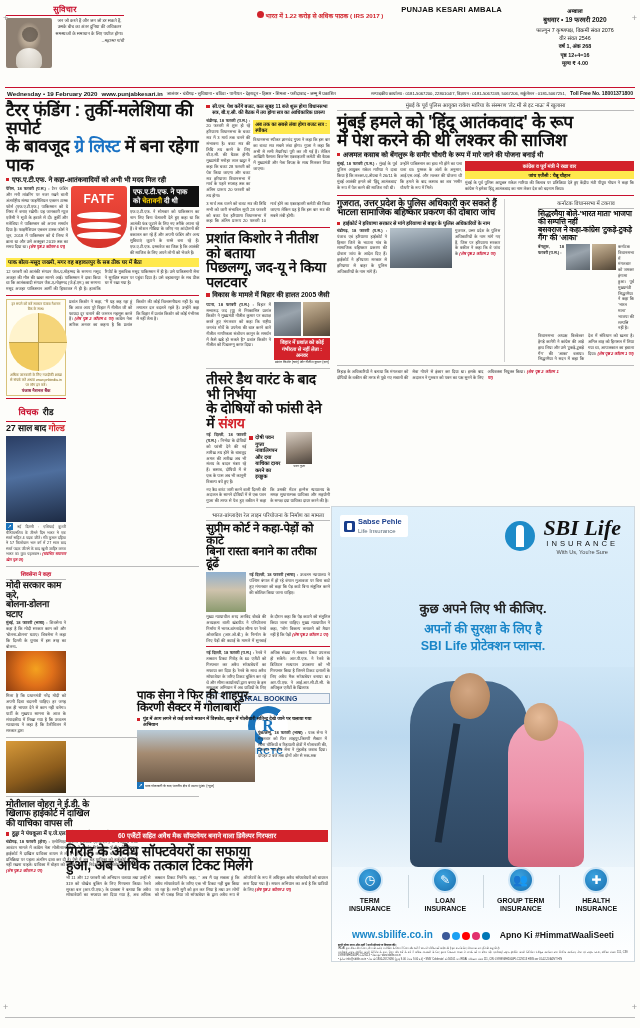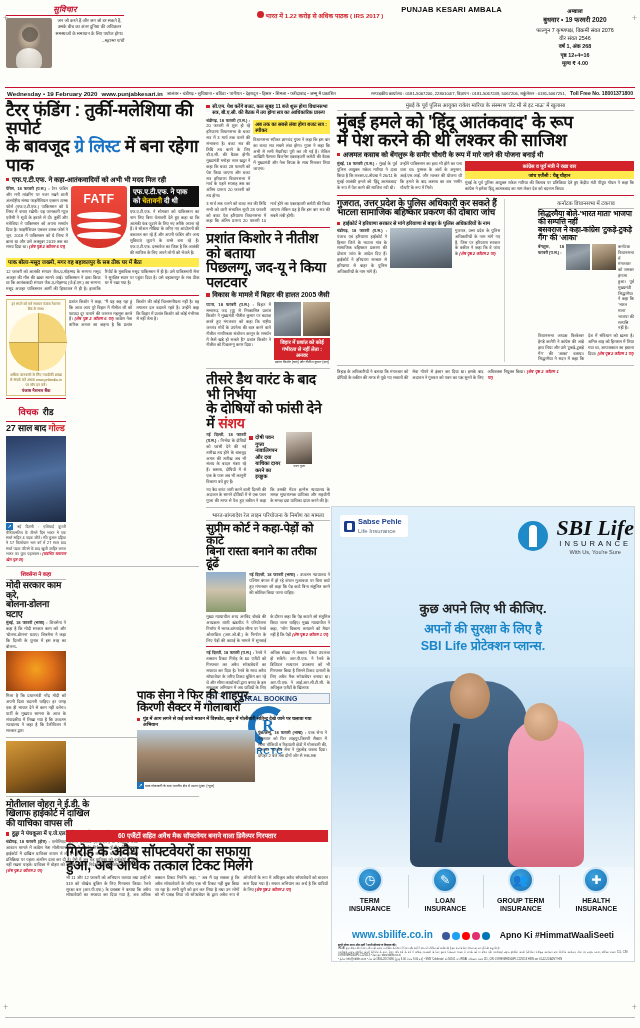--- a/index.html
+++ b/index.html
@@ -16,21 +16,20 @@
   
   .cropmark { position:absolute; color:#999; font-size:9px; line-height:1; }
 
   
   .masthead { position:relative; height:86px; padding:3px 6px 0 6px; display:flex; }
   .suvichar { width:118px; text-align:center; }
   .suvichar-title {
     color:#c8102e; font-size:8px; font-weight:bold;
     border-bottom:1.2px solid #c8102e; padding-bottom:1px; margin-bottom:2px;
     letter-spacing:.3px;
-    font-style:italic;
   }
   .suvichar-body { display:flex; gap:3px; align-items:flex-start; }
   .gandhi {
     width:46px; height:50px; border-radius:2px; flex:none;
     background:
       radial-gradient(ellipse 12px 15px at 50% 38%, #cdbfae 0%, #b8a894 55%, #8e8072 100%),
       linear-gradient(#e8e4dc,#cfcac1);
     position:relative; overflow:hidden;
   }
   .gandhi:after{
@@ -148,21 +147,21 @@
     position:absolute; left:331px; top:506px; width:304px; height:456px;
     background:linear-gradient(180deg,#dff0fb 0%,#cfe7f8 45%,#eaf5fc 70%,#ffffff 100%);
     border:.8px solid #cfd8de; overflow:hidden;
   }
   .ad-sp{ position:absolute; left:8px; top:8px; background:#fff; border-radius:2px; padding:3px 6px 3px 4px; display:flex; gap:3px; align-items:center;}
   .ad-sp .sq{ width:11px;height:11px; background:#1a3e8c; border-radius:1.5px; position:relative;}
   .ad-sp .sq:after{content:""; position:absolute; left:3px; top:2px; width:5px;height:7px; background:#fff; border-radius:1px;}
   .ad-sp .tx{ font-size:6.6px; line-height:1.15;}
   .ad-sp .tx b{ color:#1a3e8c; font-size:7.4px;}
   .ad-sp .tx span{ color:#5a6b7a; font-size:6px;}
-  .sbi-logo{ position:absolute; right:0; top:10px; text-align:right;}
+  .sbi-logo{ position:absolute; right:13px; top:10px; text-align:right;}
   .sbi-key{ display:inline-block; width:30px;height:30px; border-radius:50%; background:#1e8bc8; position:relative; vertical-align:middle; margin-right:4px;}
   .sbi-key:after{content:""; position:absolute; left:11px; top:4px; width:8px;height:22px; background:#fff; border-radius:4px 4px 0 0;}
   .sbi-key:before{content:""; position:absolute; left:7px; top:15px; width:16px;height:6px; background:#1e8bc8; border-radius:3px;}
   .sbi-txt{ display:inline-block; vertical-align:middle; text-align:center;}
   .sbi-txt .n{ font-family:"Liberation Serif","DejaVu Serif",serif; font-size:22px; font-style:italic; font-weight:bold; color:#111; line-height:1;}
   .sbi-txt .i{ font-size:7.6px; letter-spacing:3px; color:#111;}
   .sbi-txt .w{ font-size:5.6px; color:#444; margin-top:1px;}
   .ad-tag{ position:absolute; left:0; right:0; top:92px; text-align:center;}
   .ad-tag .l1{ font-size:13px; font-weight:bold; color:#222;}
   .ad-tag .l2{ font-size:12.5px; font-weight:bold; color:#1a86c8; margin-top:3px;}

